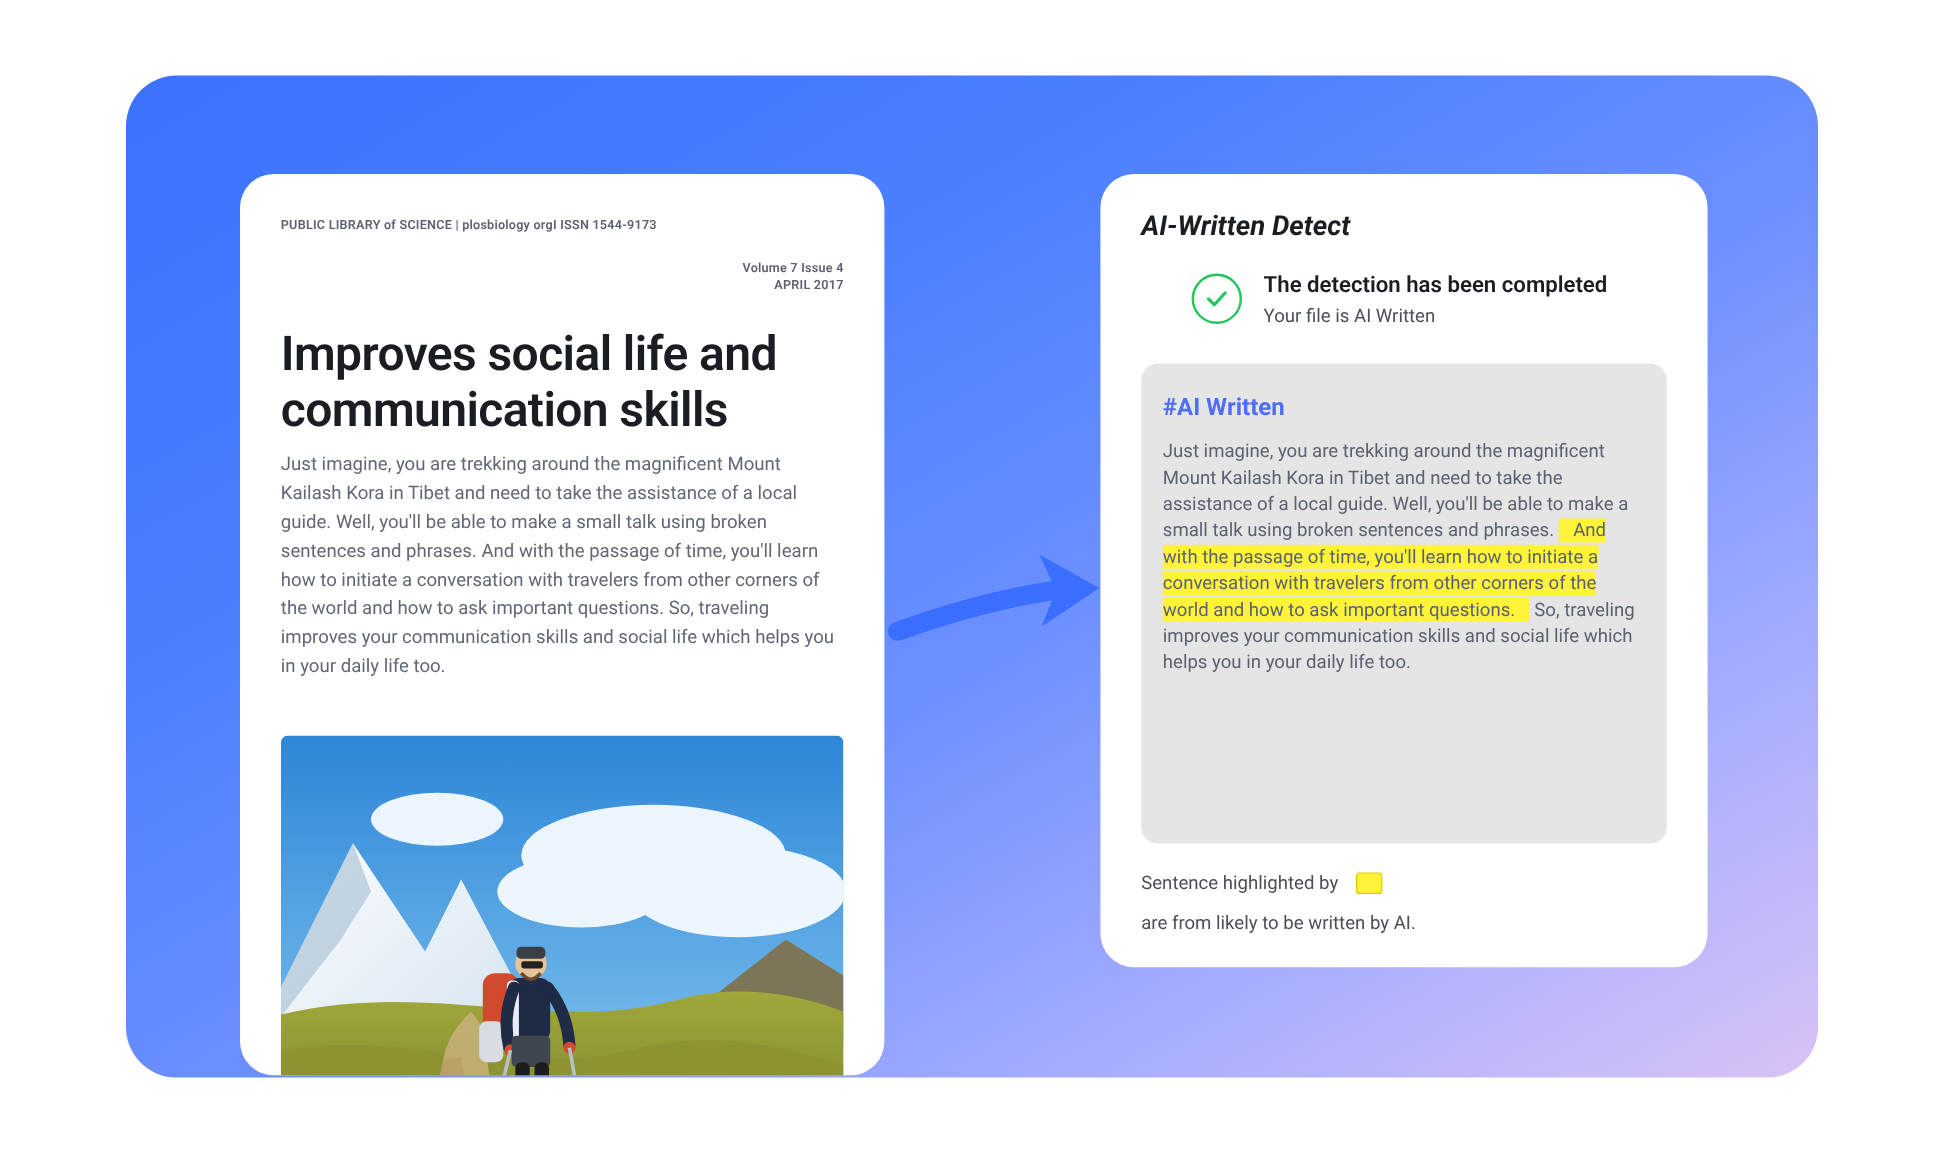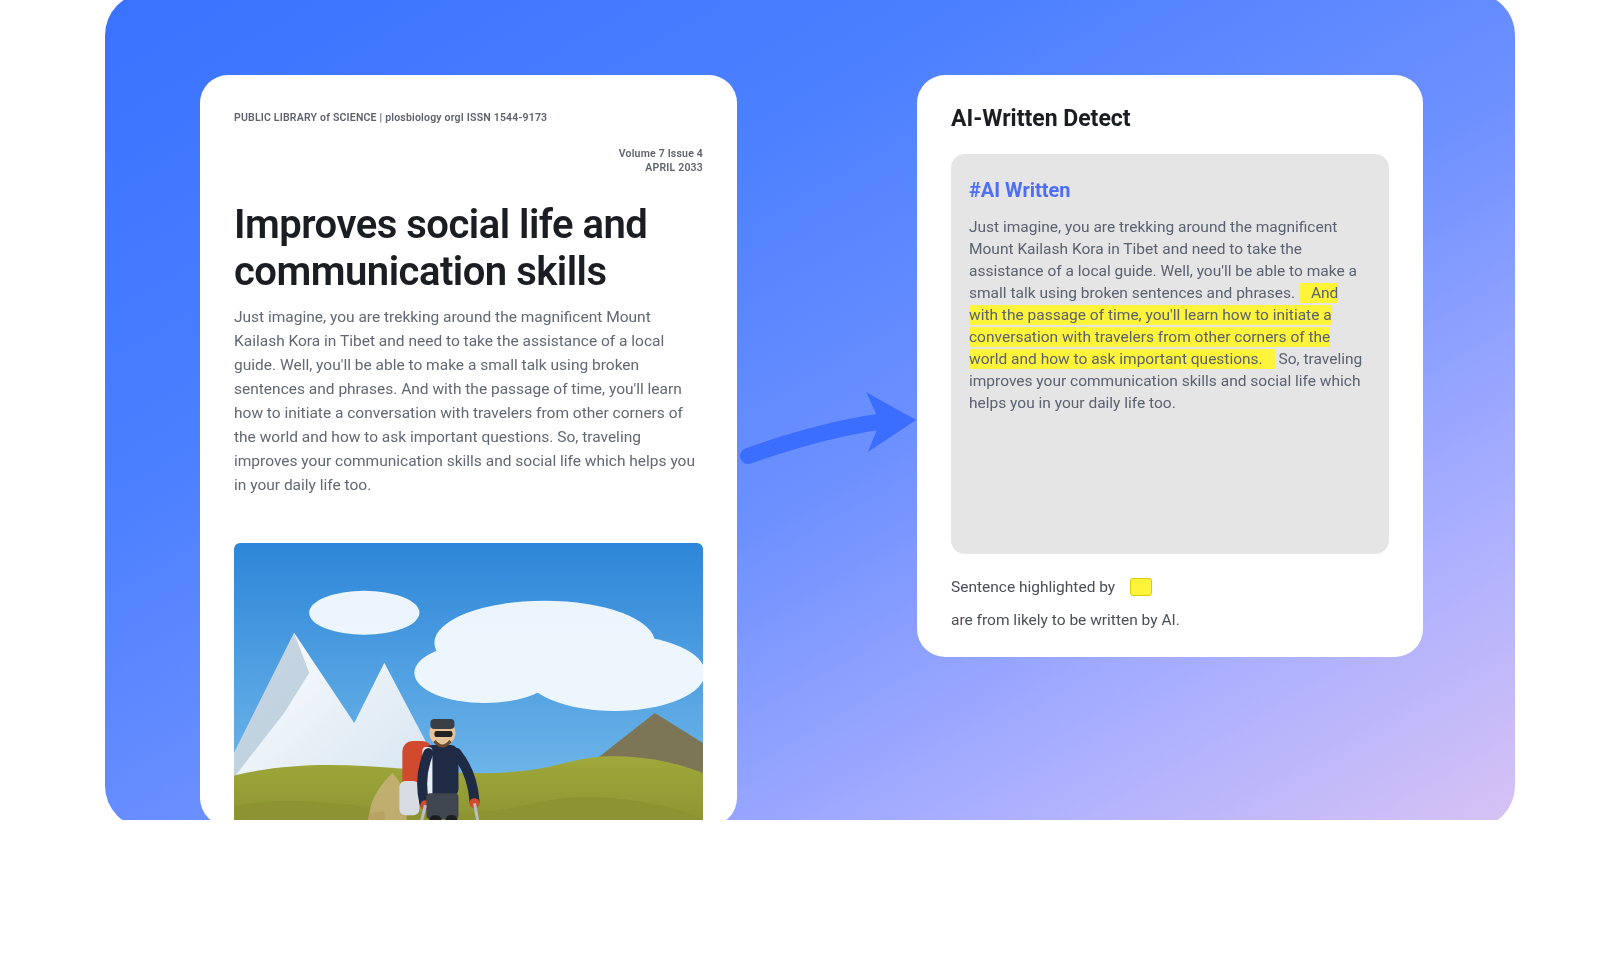--- a/index.html
+++ b/index.html
@@ -6,21 +6,21 @@
     body {
       font-family: -apple-system, BlinkMacSystemFont, "Segoe UI", Roboto, Helvetica, Arial, sans-serif;
       background: #fff;
       display: flex;
       justify-content: center;
       align-items: flex-start;
       padding: 0;
     }
     .outer {
       width: 1620px;
-      height: 820px;
+      height: 960px;
       padding: 60px 105px 60px 105px;
       display: flex;
       justify-content: flex-start;
       align-items: center;
     }
     .gradient-box {
       width: 1410px;
       height: 835px;
       border-radius: 42px;
       background: linear-gradient(150deg, #3a72ff 0%, #4a7fff 30%, #6d90ff 55%, #aaafff 80%, #d8c3f4 100%);
@@ -92,20 +92,21 @@
       width: 506px;
       background: #fff;
       border-radius: 28px;
       padding: 30px 34px 28px 34px;
     }
     .detect-title {
       font-size: 23px;
       font-weight: 700;
       color: #1a1d22;
       margin-bottom: 22px;
+      font-style: italic;
     }
     .status-row {
       display: flex;
       align-items: center;
       gap: 18px;
       margin-bottom: 28px;
       padding-left: 42px;
     }
     .check-circle {
       width: 42px;
@@ -174,21 +175,21 @@
 <body>
 
 <div class="outer">
   <div class="gradient-box">
 
     <div class="doc-card">
       <div class="doc-header">
         <div class="left">PUBLIC LIBRARY of SCIENCE | plosbiology orgI ISSN 1544-9173</div>
         <div class="right">
           <div>Volume 7 Issue 4</div>
-          <div>APRIL 2033</div>
+          <div>APRIL 2017</div>
         </div>
       </div>
       <h1 class="doc-title">Improves social life and communication skills</h1>
       <p class="doc-body">Just imagine, you are trekking around the magnificent Mount Kailash Kora in Tibet and need to take the assistance of a local guide. Well, you'll be able to make a small talk using broken sentences and phrases. And with the passage of time, you'll learn how to initiate a conversation with travelers from other corners of the world and how to ask important questions. So, traveling improves your communication skills and social life which helps you in your daily life too.</p>
 
       <div class="doc-image">
         <svg viewBox="0 0 468 375" preserveAspectRatio="xMidYMid slice">
 
           <defs>
             <linearGradient id="sky" x1="0" y1="0" x2="0" y2="1">
@@ -261,20 +262,31 @@
     <div class="arrow">
       <svg viewBox="0 0 190 88">
         <path d="M10 78 C 55 62, 100 50, 140 44" fill="none" stroke="#3b6eff" stroke-width="16" stroke-linecap="round"></path>
         <path d="M128 14 L178 42 L130 74 L142 44 Z" fill="#3b6eff"></path>
       </svg>
     </div>
 
     <div class="detect-card">
       <div class="detect-title">AI-Written Detect</div>
 
+      <div class="status-row">
+        <div class="check-circle">
+          <svg viewBox="0 0 18 14">
+              <path d="M2 7 L7 12 L16 2" fill="none" stroke="#22c55e" stroke-width="2.6" stroke-linecap="round" stroke-linejoin="round"></path>
+            </svg>
+        </div>
+        <div class="status-texts">
+          <div class="status-main">The detection has been completed</div>
+          <div class="status-sub">Your file is AI Written</div>
+        </div>
+      </div>
 
       <div class="analysis-box">
         <div class="analysis-tag">#AI Written</div>
         <p class="analysis-text">
           <span>Just imagine, you are trekking around the magnificent Mount Kailash Kora in Tibet and need to take the assistance of a local guide. Well, you'll be able to make a small talk using broken sentences and phrases. </span><span class="hl">And with the passage of time, you'll learn how to initiate a conversation with travelers from other corners of the world and how to ask important questions.</span><span> So, traveling improves your communication skills and social life which helps you in your daily life too.</span>
         </p>
       </div>
 
       <div class="legend-row">
         <span>Sentence highlighted by</span>

